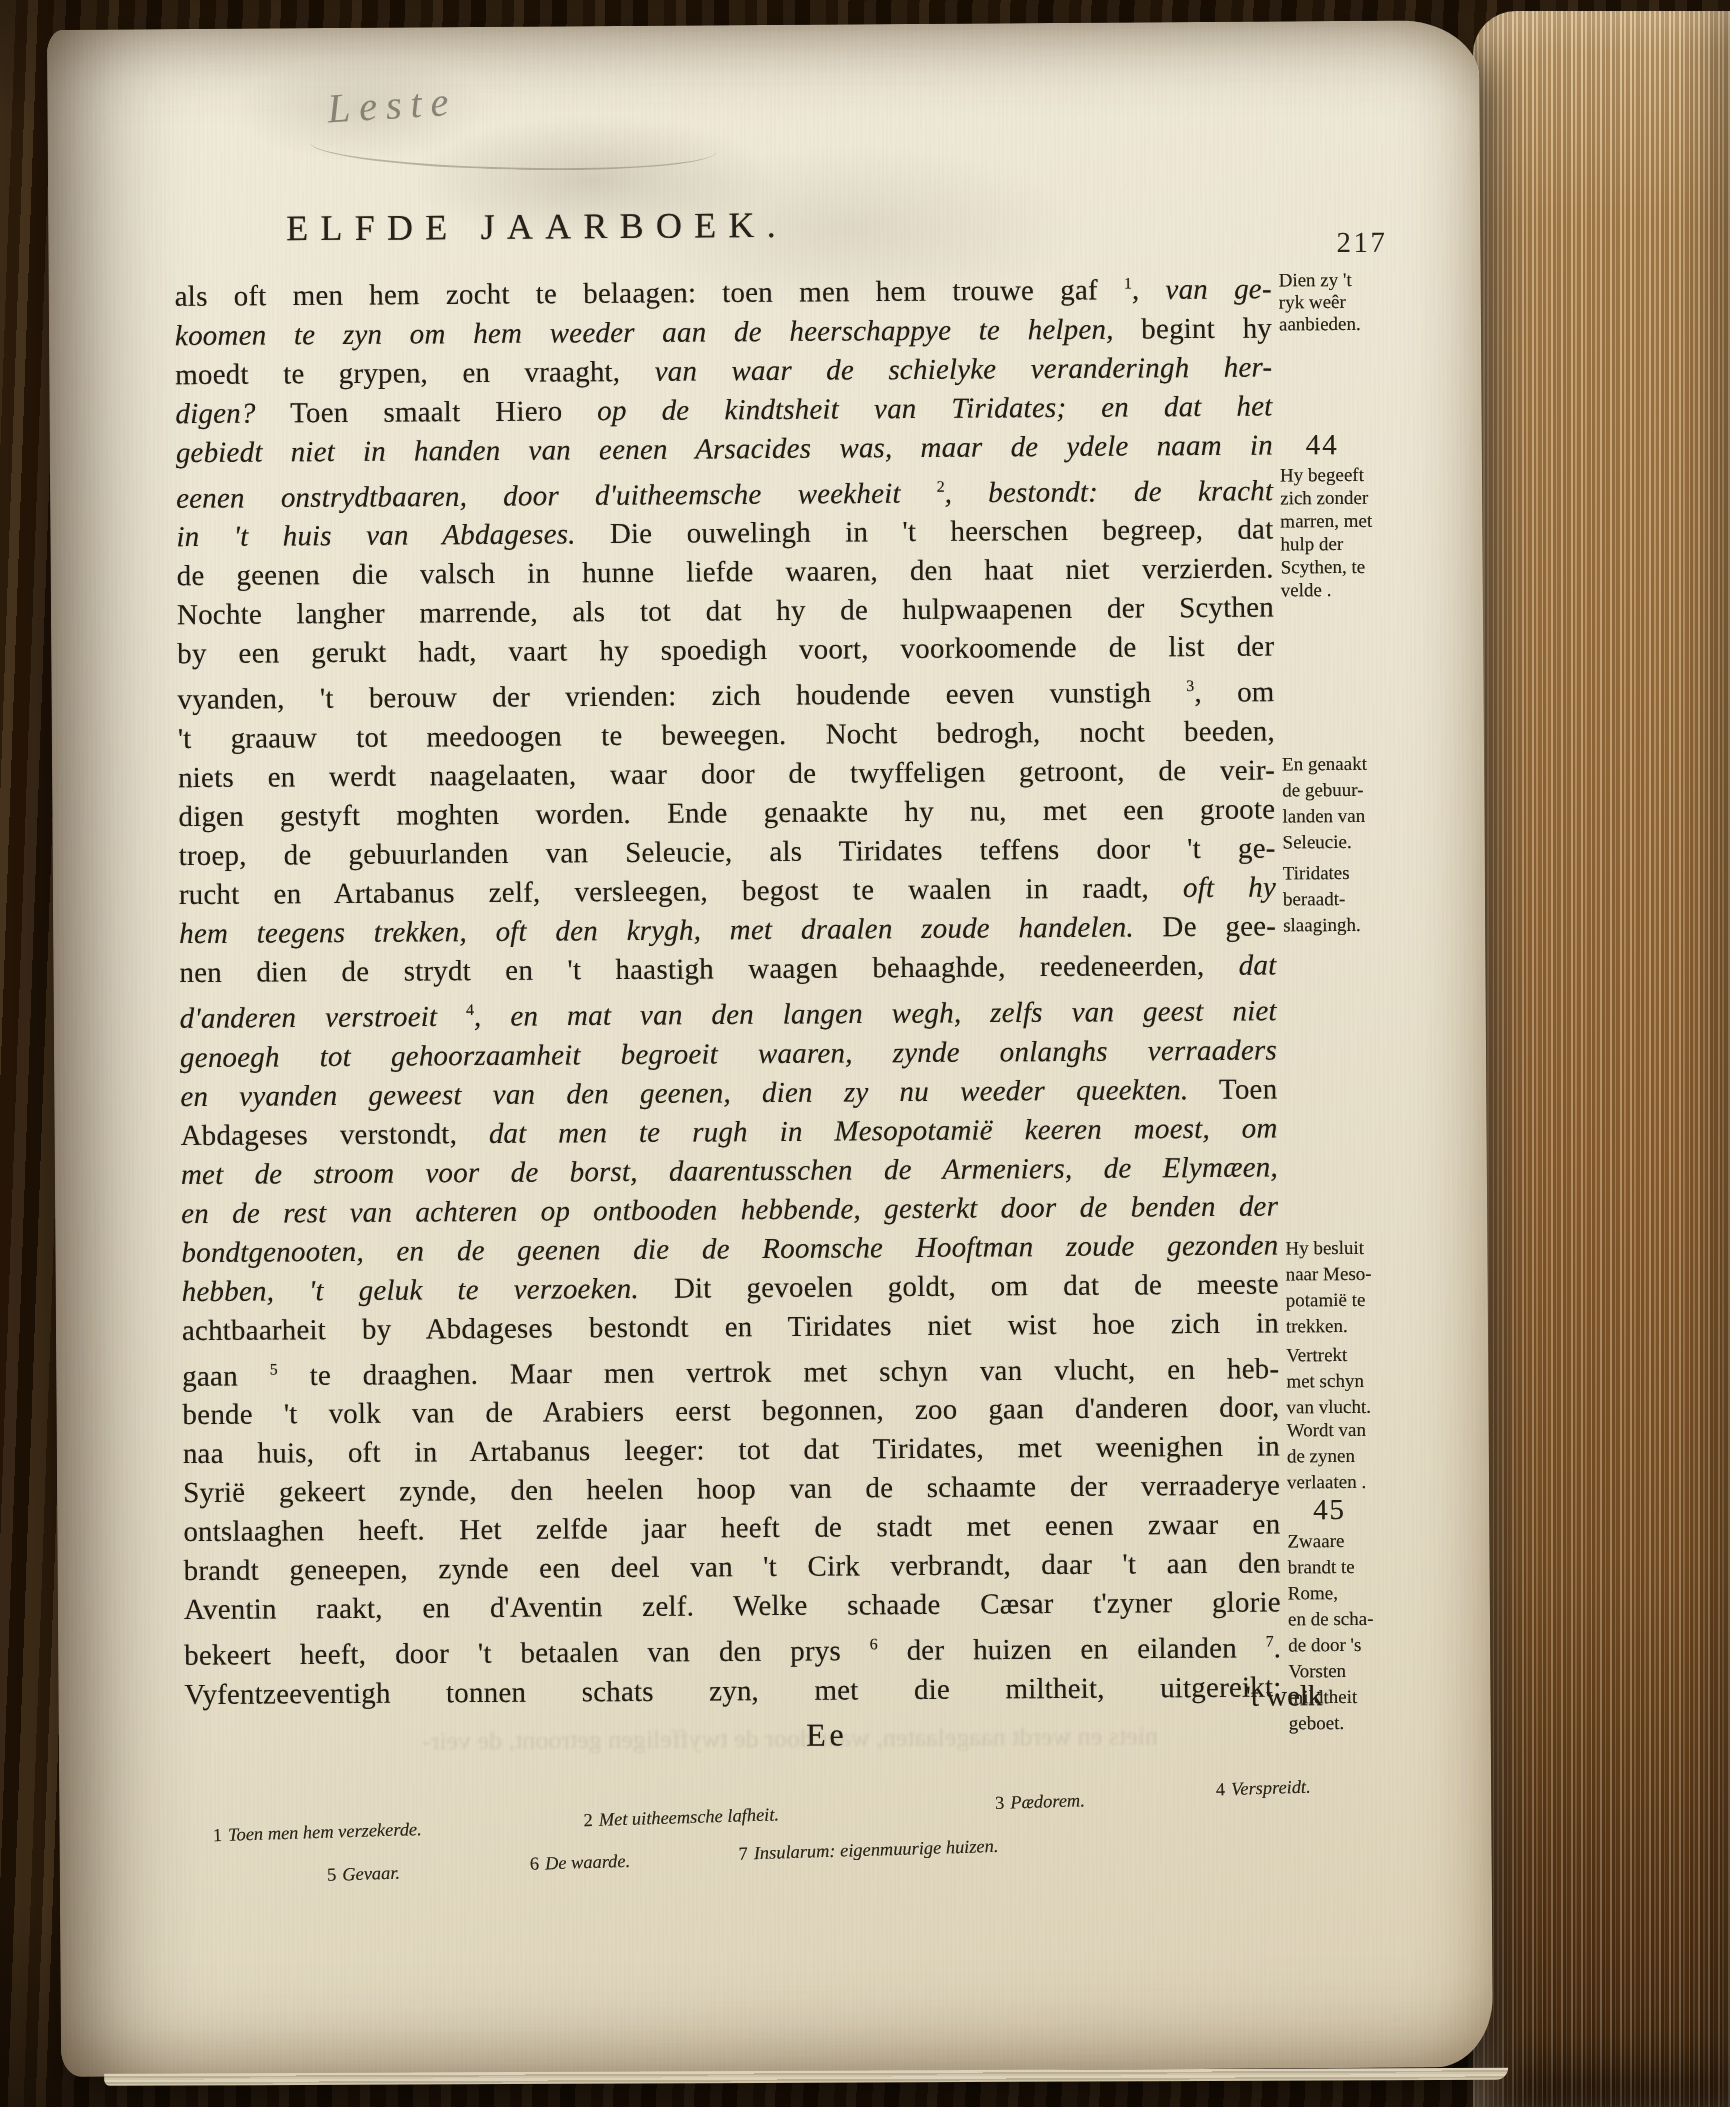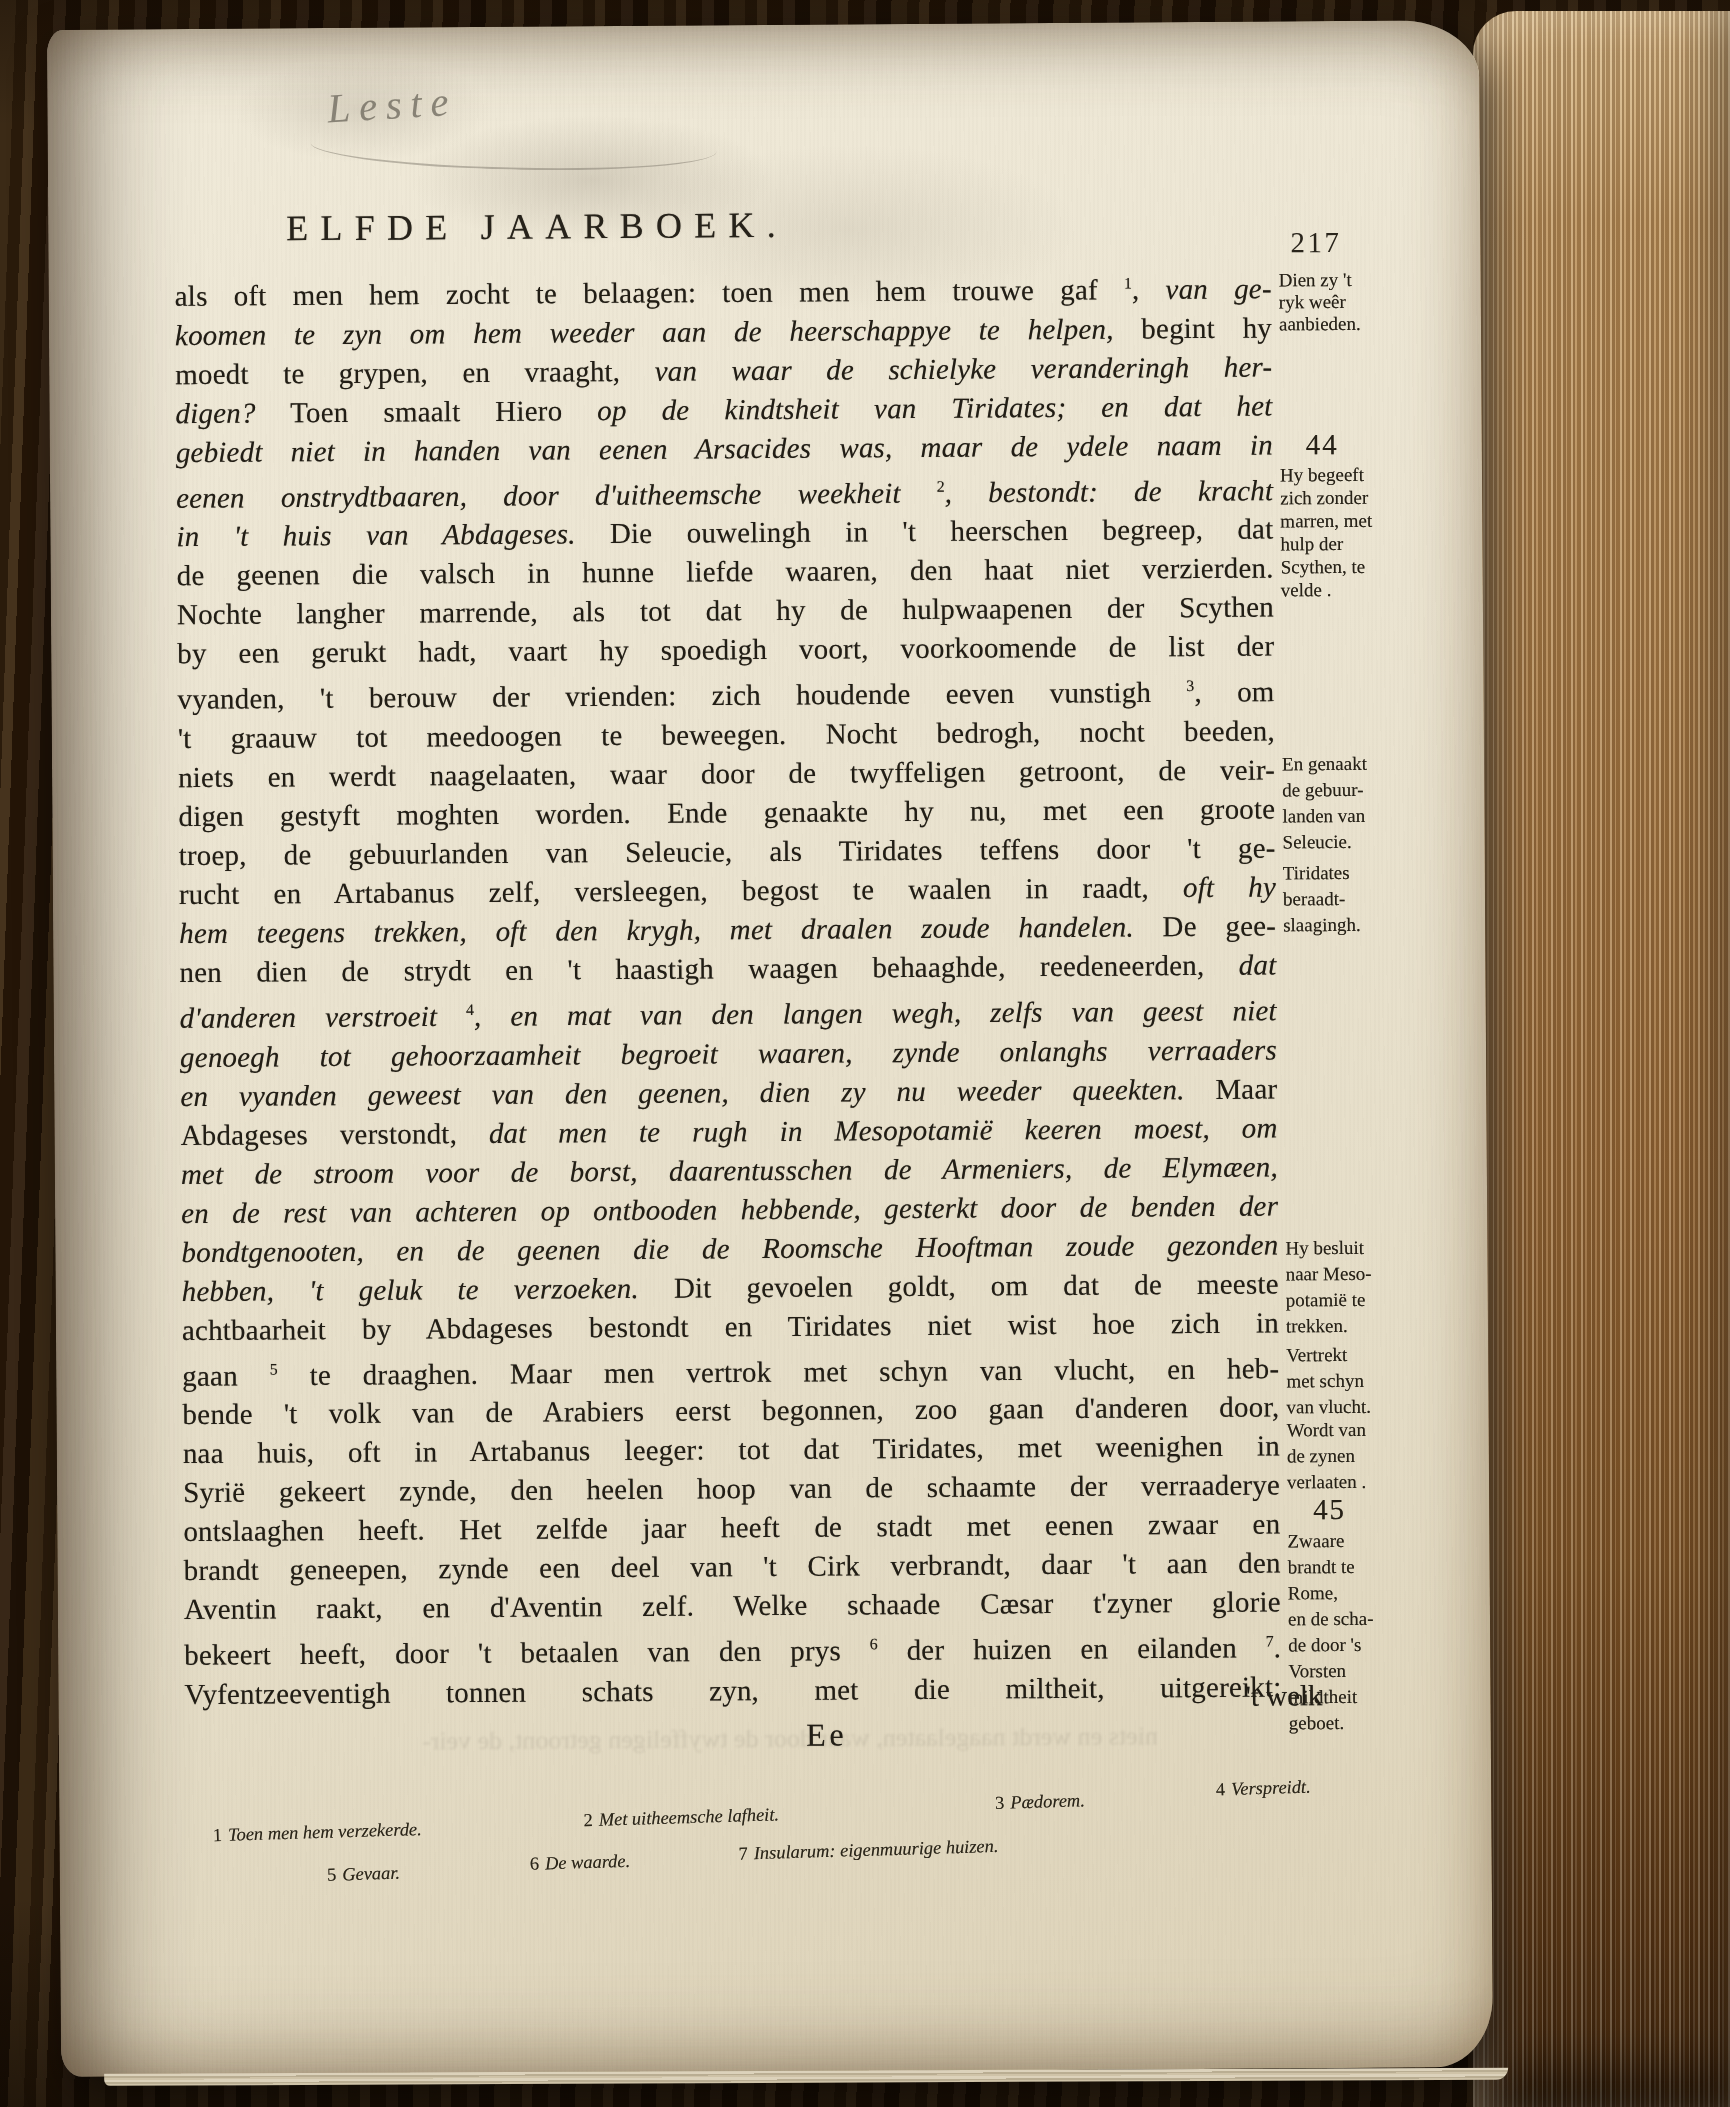--- a/index.html
+++ b/index.html
@@ -57,21 +57,21 @@
     border-bottom:2.5px solid rgba(128,122,110,.5);
     border-radius:0 0 55% 45%; transform:rotate(2.2deg);
   }
   
   .header-title{
     position:absolute; left:238px; top:179px;
     font-size:36px; letter-spacing:.34em; color:#26221a;
     text-shadow:0 0 0.9px rgba(38,32,22,.6);
   }
   .page-number{
-    position:absolute; left:1242px; top:205px;
+    position:absolute; left:1288px; top:205px;
     font-size:29px; letter-spacing:2.5px; color:#2a251c;
   }
   
   #body-text{
     position:absolute; left:126px; top:241px; width:1097px;
     font-size:29px; line-height:39px; color:#211d15;
     letter-spacing:0.2px; word-spacing:1.5px;
     text-shadow:0 0 0.7px rgba(35,30,20,.55);
   }
   .bline{ text-align:justify; text-align-last:justify; white-space:normal; }
@@ -151,21 +151,21 @@
         <div class="bline"><span class="seg-r">vyanden, 't berouw der vrienden: zich houdende eeven vunstigh </span><span class="seg-s">3</span><span class="seg-r">, om</span></div>
         <div class="bline"><span class="seg-r">'t graauw tot meedoogen te beweegen. Nocht bedrogh, nocht beeden,</span></div>
         <div class="bline"><span class="seg-r">niets en werdt naagelaaten, waar door de twyffeligen getroont, de veir-</span></div>
         <div class="bline"><span class="seg-r">digen gestyft moghten worden. Ende genaakte hy nu, met een groote</span></div>
         <div class="bline"><span class="seg-r">troep, de gebuurlanden van Seleucie, als Tiridates teffens door 't ge-</span></div>
         <div class="bline"><span class="seg-r">rucht en Artabanus zelf, versleegen, begost te waalen in raadt, </span><span class="seg-i">oft hy</span></div>
         <div class="bline"><span class="seg-i">hem teegens trekken, oft den krygh, met draalen zoude handelen.</span><span class="seg-r"> De gee-</span></div>
         <div class="bline"><span class="seg-r">nen dien de strydt en 't haastigh waagen behaaghde, reedeneerden, </span><span class="seg-i">dat</span></div>
         <div class="bline"><span class="seg-i">d'anderen verstroeit </span><span class="seg-s">4</span><span class="seg-i">, en mat van den langen wegh, zelfs van geest niet</span></div>
         <div class="bline"><span class="seg-i">genoegh tot gehoorzaamheit begroeit waaren, zynde onlanghs verraaders</span></div>
-        <div class="bline"><span class="seg-i">en vyanden geweest van den geenen, dien zy nu weeder queekten.</span><span class="seg-r"> Maar</span></div>
+        <div class="bline"><span class="seg-i">en vyanden geweest van den geenen, dien zy nu weeder queekten.</span><span class="seg-r"> Toen</span></div>
         <div class="bline"><span class="seg-r">Abdageses verstondt, </span><span class="seg-i">dat men te rugh in Mesopotamië keeren moest, om</span></div>
         <div class="bline"><span class="seg-i">met de stroom voor de borst, daarentusschen de Armeniers, de Elymæen,</span></div>
         <div class="bline"><span class="seg-i">en de rest van achteren op ontbooden hebbende, gesterkt door de benden der</span></div>
         <div class="bline"><span class="seg-i">bondtgenooten, en de geenen die de Roomsche Hooftman zoude gezonden</span></div>
         <div class="bline"><span class="seg-i">hebben, 't geluk te verzoeken.</span><span class="seg-r"> Dit gevoelen goldt, om dat de meeste</span></div>
         <div class="bline"><span class="seg-r">achtbaarheit by Abdageses bestondt en Tiridates niet wist hoe zich in</span></div>
         <div class="bline"><span class="seg-r">gaan </span><span class="seg-s">5</span><span class="seg-r"> te draaghen. Maar men vertrok met schyn van vlucht, en heb-</span></div>
         <div class="bline"><span class="seg-r">bende 't volk van de Arabiers eerst begonnen, zoo gaan d'anderen door,</span></div>
         <div class="bline"><span class="seg-r">naa huis, oft in Artabanus leeger: tot dat Tiridates, met weenighen in</span></div>
         <div class="bline"><span class="seg-r">Syrië gekeert zynde, den heelen hoop van de schaamte der verraaderye</span></div>

